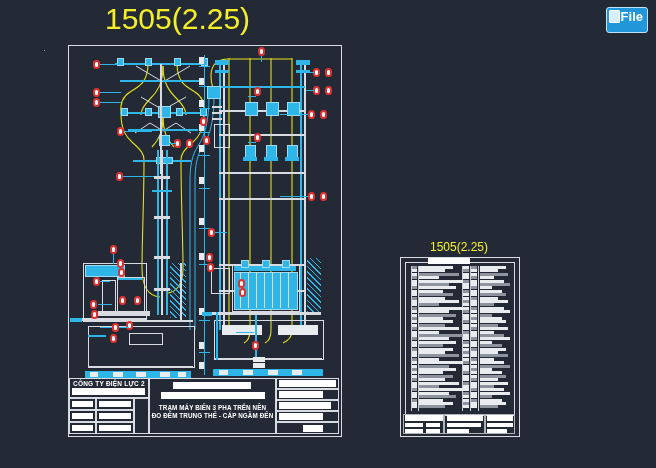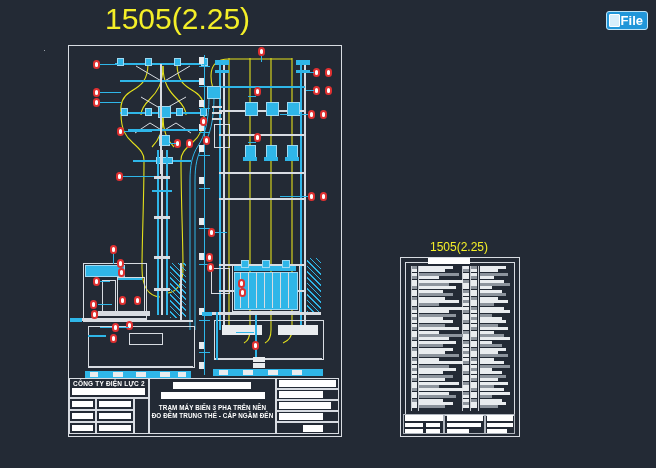--- a/index.html
+++ b/index.html
@@ -16,21 +16,21 @@
     position:absolute;left:105px;top:2px;
     font-size:30px;letter-spacing:0px;
     color:#f4ef28;font-family:"Liberation Sans",sans-serif;
     white-space:nowrap;
   }
 
   
   #logo{position:absolute;right:8px;top:8px;height:24px;display:flex;align-items:center;}
   .logo-file{
     background:#2196d9;color:#ffffff;font-weight:bold;font-size:13px;
-    padding:2px 4px 2px 14px;border-radius:3px;position:relative;
+    padding:2px 4px 9px 14px;border-radius:3px;position:relative;
     border:1px solid #bfe4f7;font-family:"Liberation Sans",sans-serif;
     line-height:13px;
   }
   .logo-file:before{
     content:"";position:absolute;left:2px;top:2px;width:9px;height:11px;
     background:#d8eefb;border:1px solid #ffffff;border-radius:1px;
   }
   .logo-rest{
     color:#3fc2f5;font-weight:bold;font-size:15px;margin-left:2px;
     text-shadow:0 0 1px #0b2a3d, 1px 1px 0 #123;

